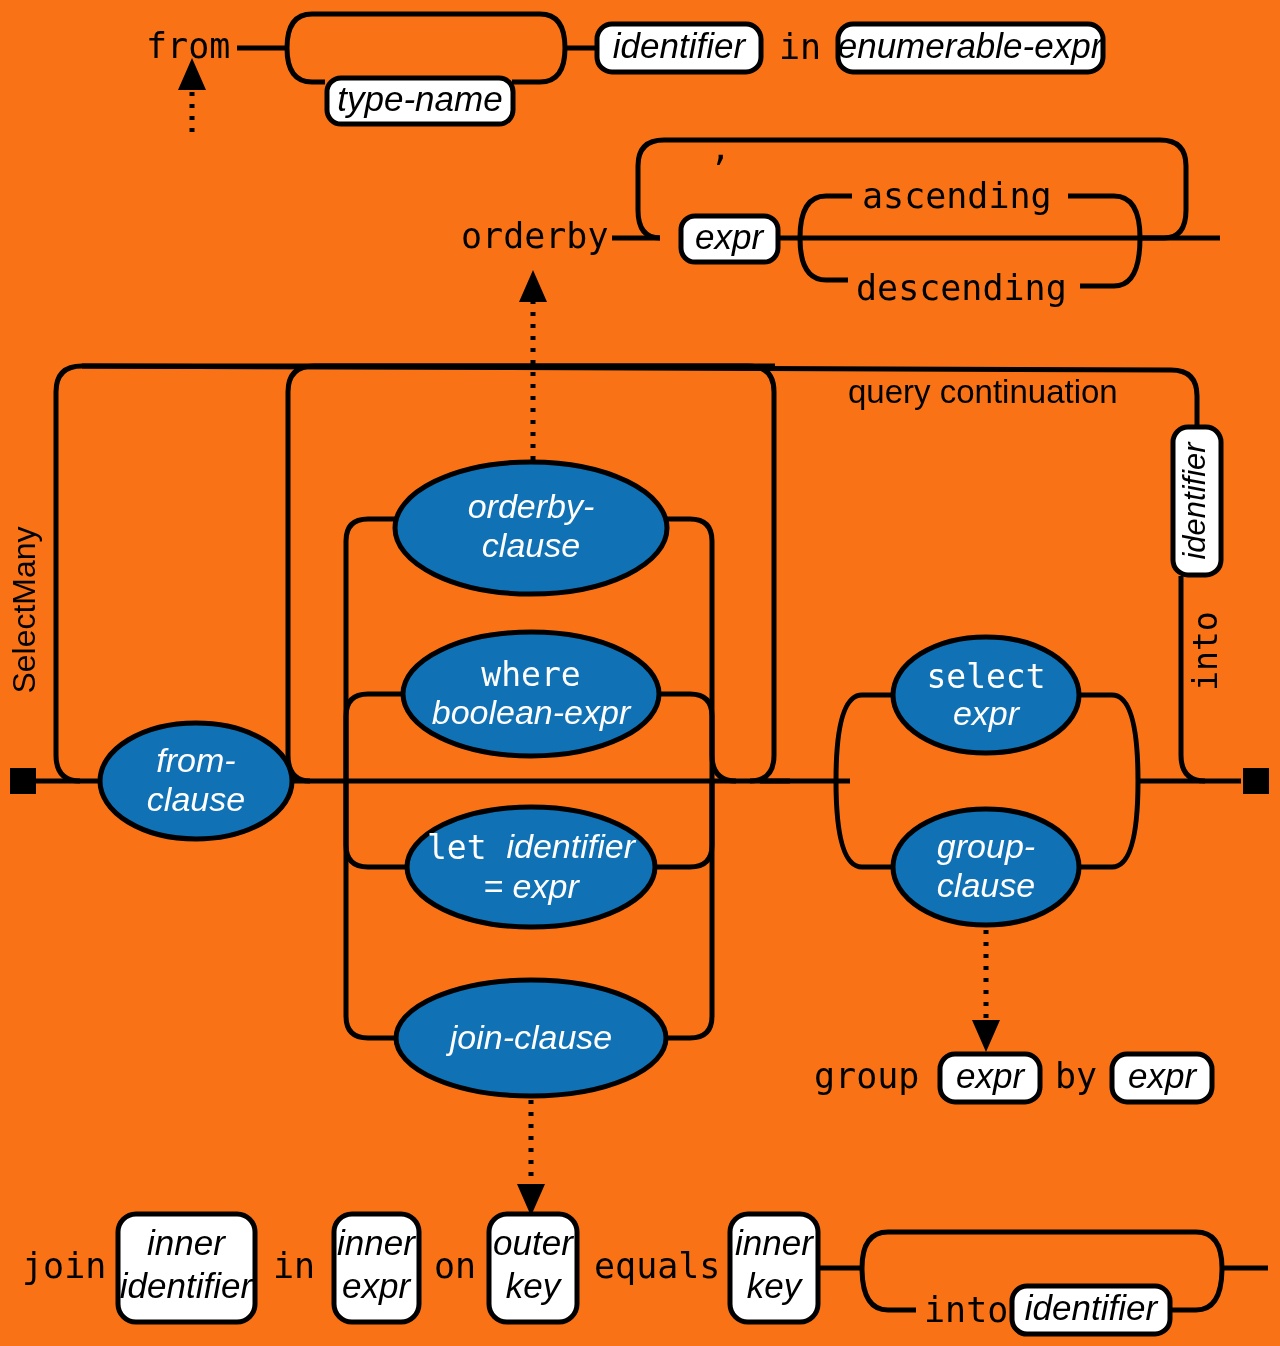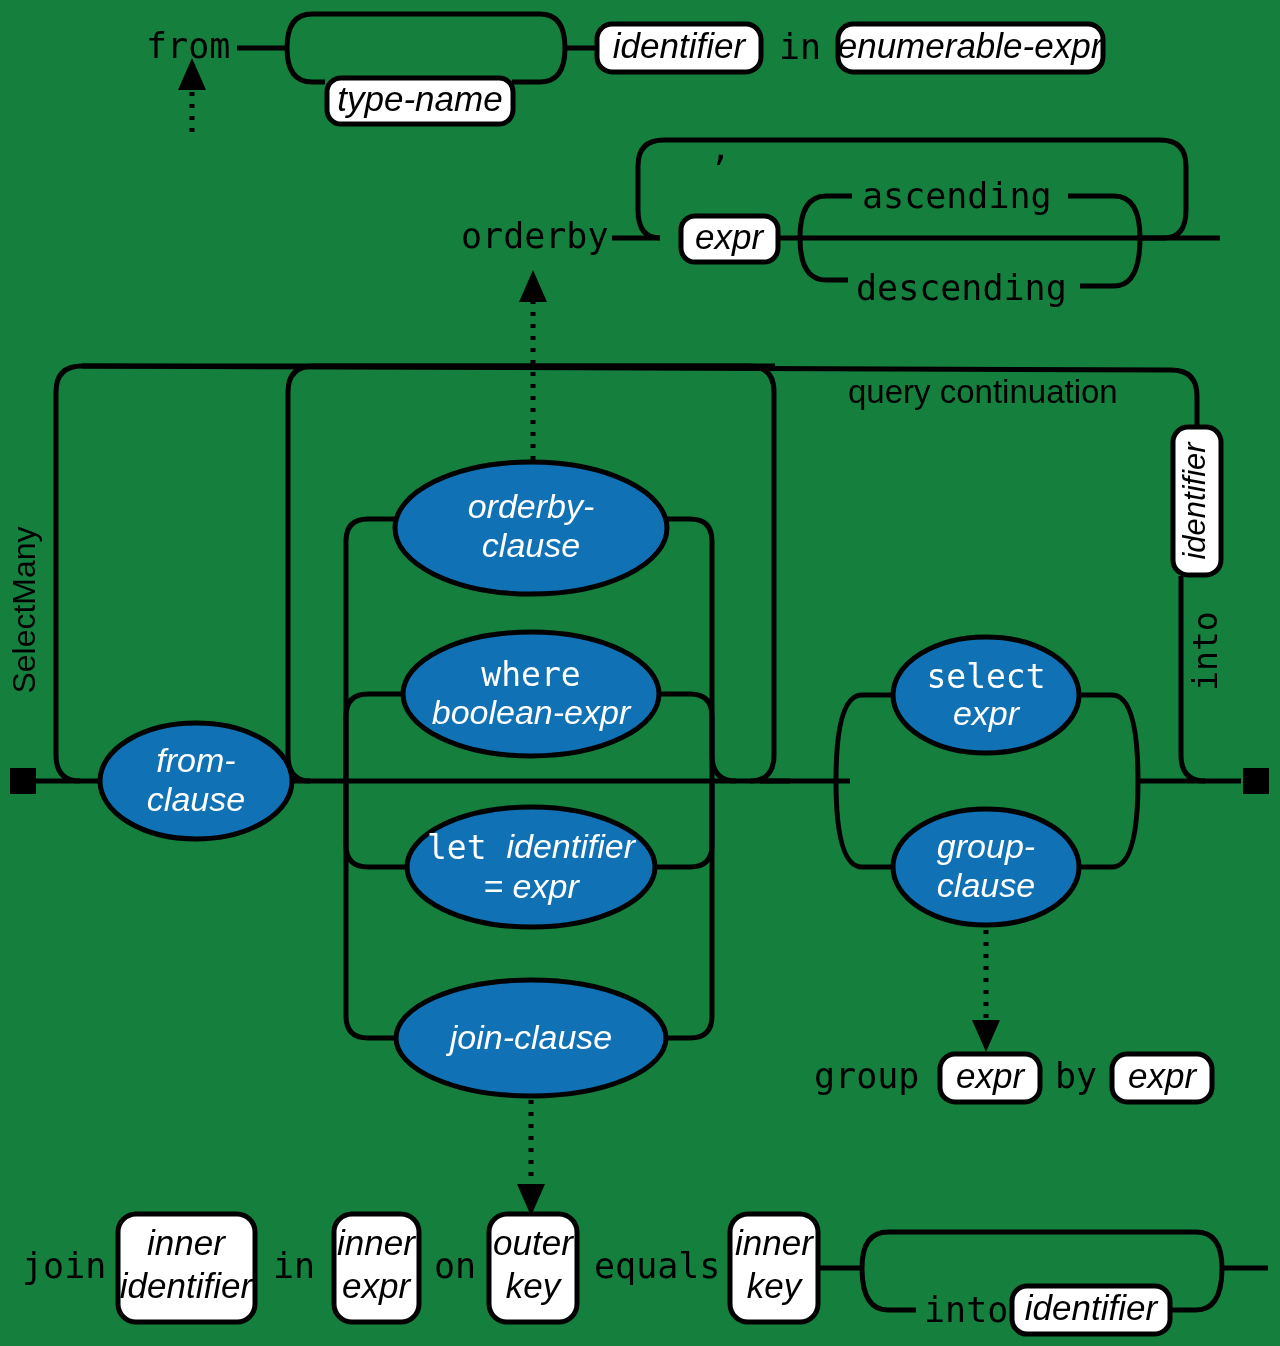--- a/index.html
+++ b/index.html
@@ -4,21 +4,21 @@
 <style>
   html, body {
     margin: 0;
     padding: 0;
     background: #ffffff;
   }
   #page {
     position: relative;
     width: 1280px;
     height: 1346px;
-    background: #15803d;
+    background: #f97316;
     font-family: "Liberation Sans", sans-serif;
     overflow: hidden;
   }
   svg { display: block; }
 
   
   .rail {
     fill: none;
     stroke: #000000;
     stroke-width: 5;

